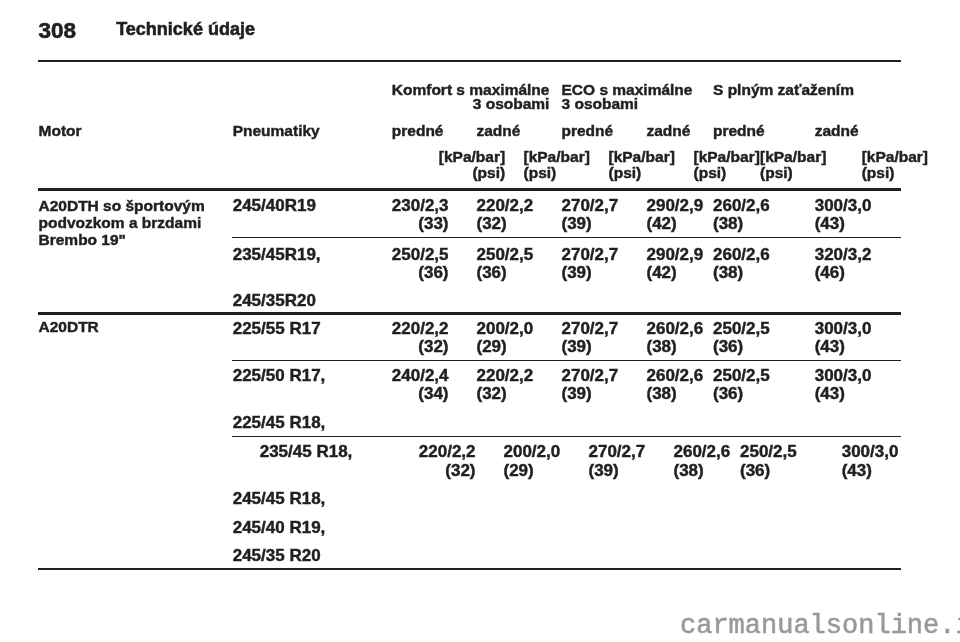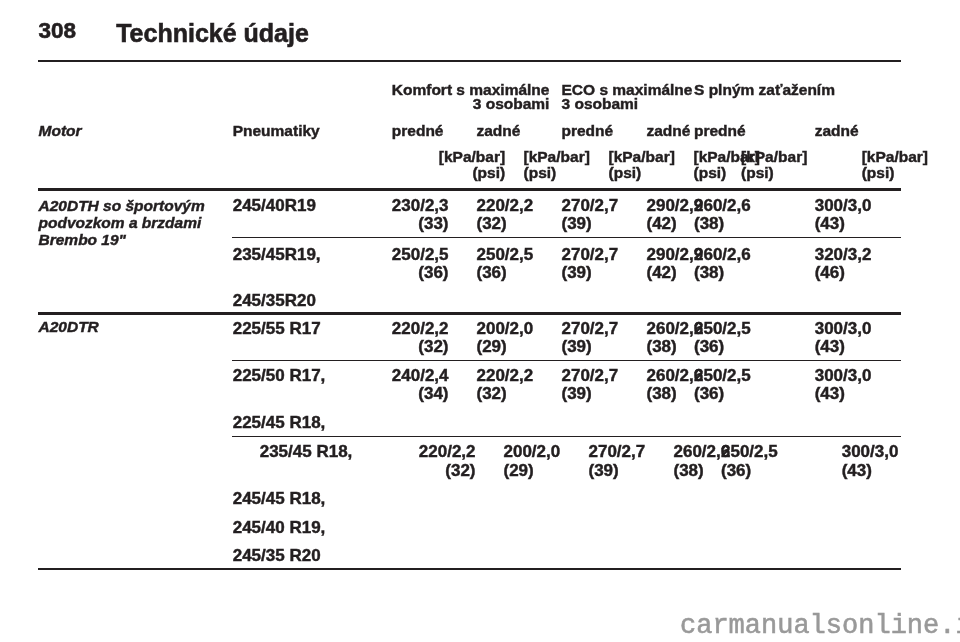--- a/index.html
+++ b/index.html
@@ -5,21 +5,21 @@
   html,body{margin:0;padding:0;background:#ffffff;}
   body{width:960px;height:642px;font-family:"Liberation Sans",sans-serif;
        overflow:hidden;position:relative;}
   .page{position:absolute;left:0;top:0;width:960px;height:642px;background:#ffffff;}
 
   
   #page-number{position:absolute;left:38.6px;top:18.4px;font-weight:bold;
                font-size:22.5px;color:#231f20;transform:translateZ(0);
                -webkit-text-stroke:0.6px #231f20;}
   #page-title{position:absolute;left:116.2px;top:19.2px;font-weight:bold;
-              font-size:25px;color:#231f20;transform:translateZ(0);
+              font-size:18px;color:#231f20;transform:translateZ(0);
               -webkit-text-stroke:0.6px #231f20;}
 
   
   .rule{position:absolute;background:#231f20;left:38px;width:863px;height:1.4px;}
   .rule.thick{height:2.4px;}
   .rule.short{left:232.2px;width:668.8px;}
   #rule-top{top:60.3px;}
   #rule-head{top:188.2px;}
   #rule-r1{top:236.7px;}
   #rule-r2{top:312.2px;}
@@ -27,22 +27,22 @@
   #rule-r4{top:435.7px;}
   #rule-r5{top:568px;}
 
   
   .cell{position:absolute;font-weight:bold;font-size:15.5px;line-height:15.4px;
         color:#231f20;white-space:pre-line;transform:translateZ(0);
         -webkit-text-stroke:0.45px #231f20;}
   .num{font-size:17px;line-height:18.4px;}
 
   
-  .c0{left:38.5px;font-style:italic;} .c1{left:232.7px;} .c2{left:391.8px;text-align:right;} .c3{left:476.5px;}
-  .c4{left:561.5px;}.c5{left:646.5px;} .c6{left:694px;} .c7{left:814.7px;}
+  .c0{left:38.5px;} .c1{left:232.7px;} .c2{left:391.8px;text-align:right;} .c3{left:476.5px;}
+  .c4{left:561.5px;}.c5{left:646.5px;} .c6{left:713px;} .c7{left:814.7px;}
 
   
   .grp{top:82.8px;line-height:14.3px;}
   .sub{top:123.2px;}
   .unit{top:148.6px;line-height:16.2px;margin-left:47px;}
 
   
   .rA{top:196.7px;} .rB{top:245.7px;} .rC{top:319.9px;}
   .rC.motor{top:317.6px;}
   .rD{top:366.7px;} .rE{top:443.1px;margin-left:27px;}

